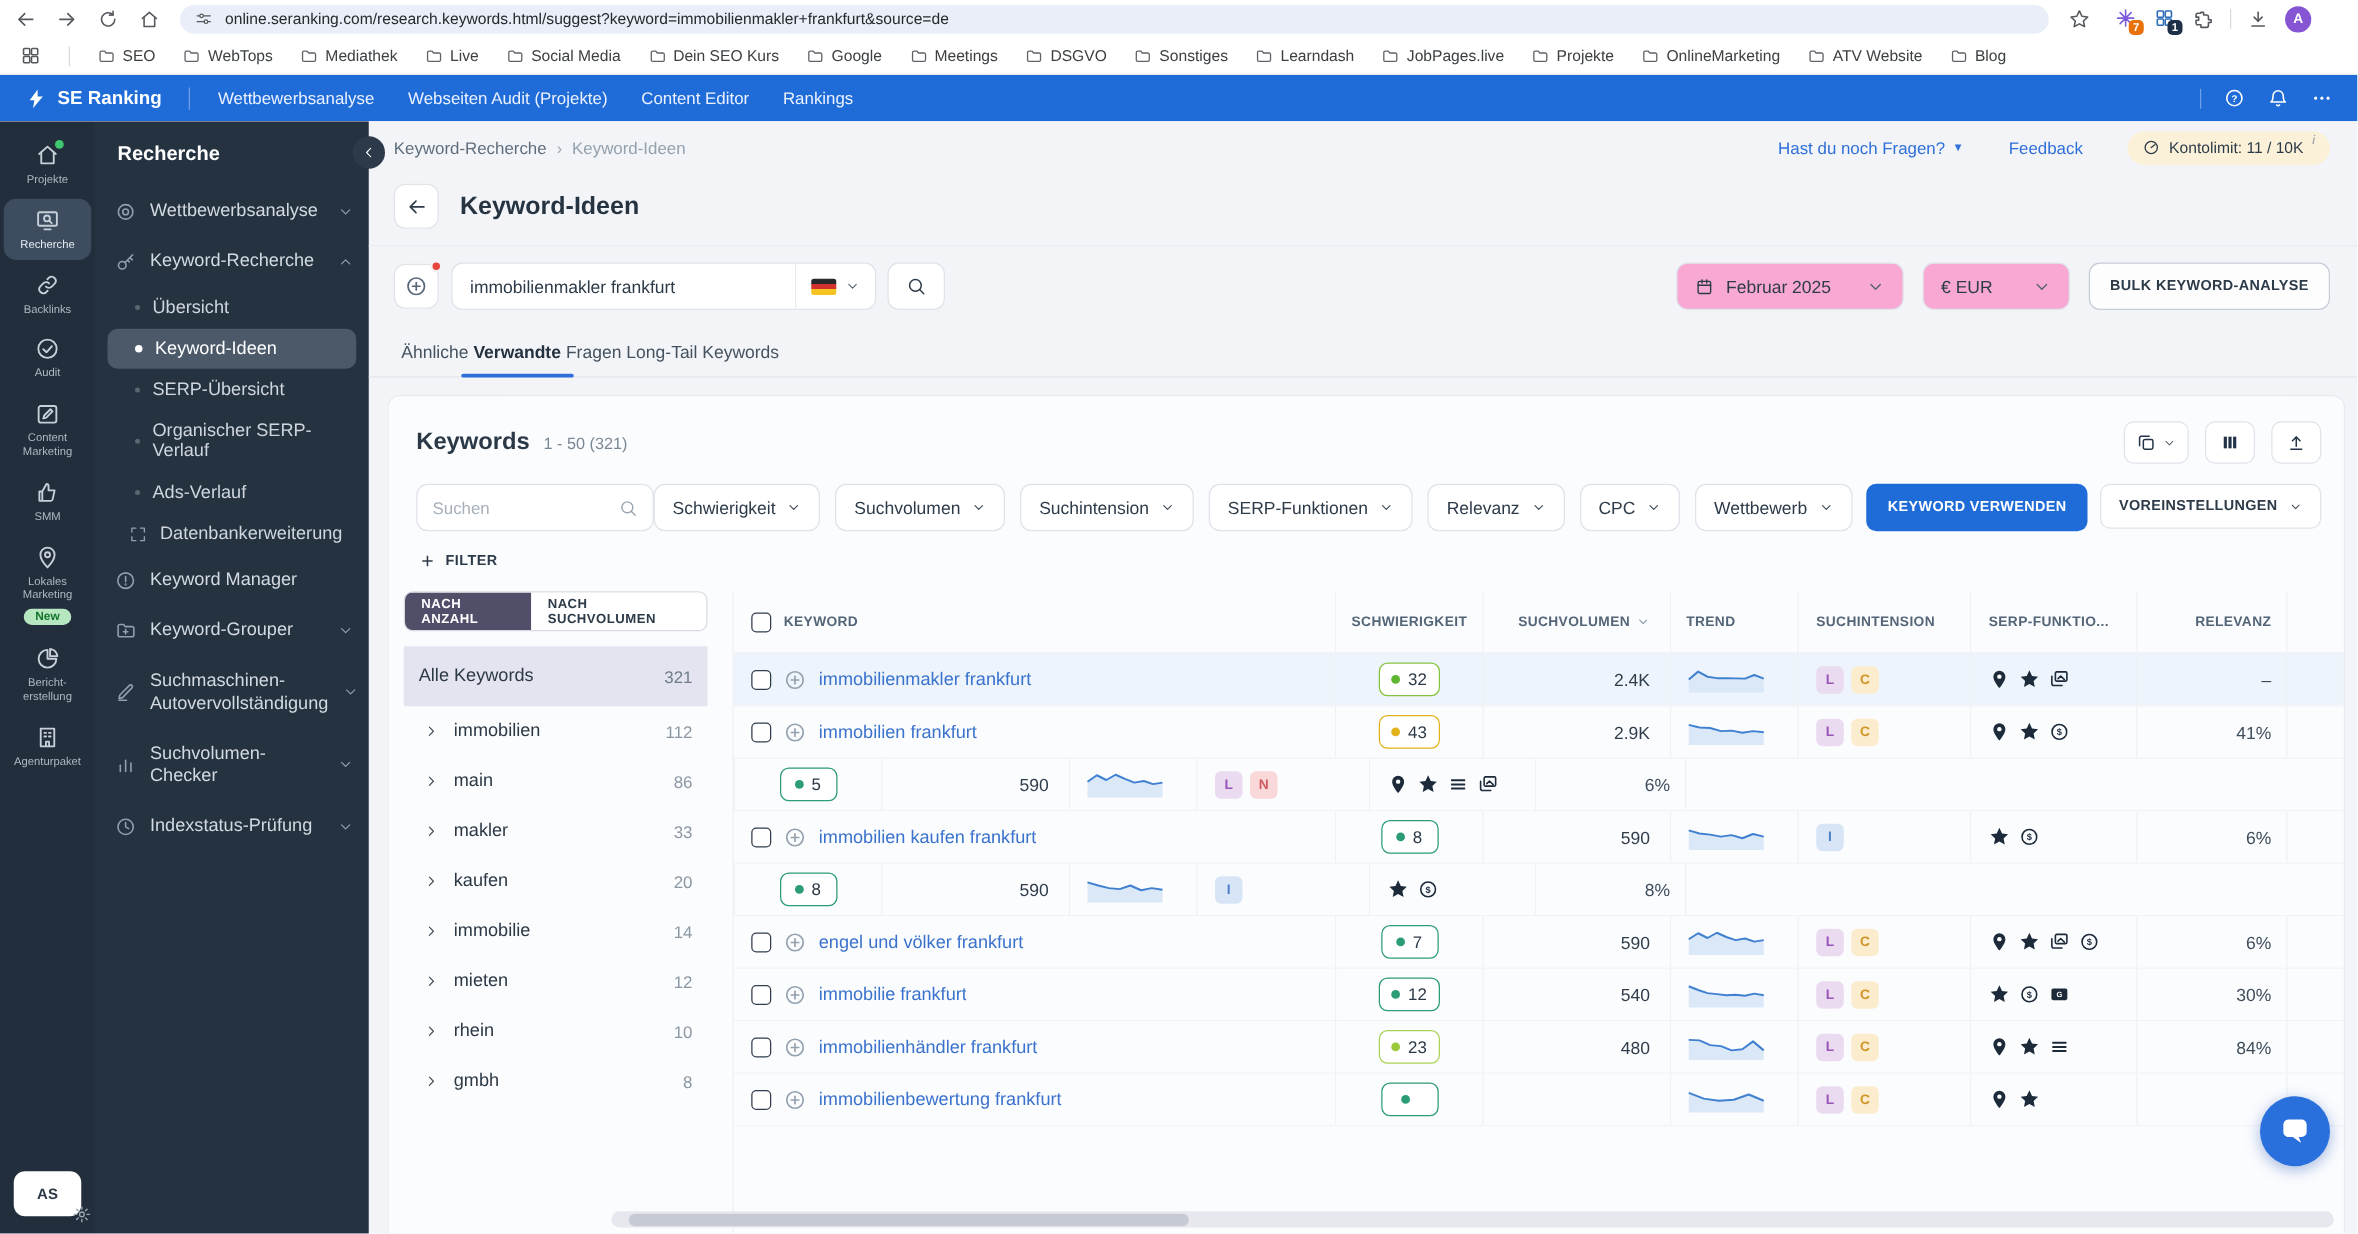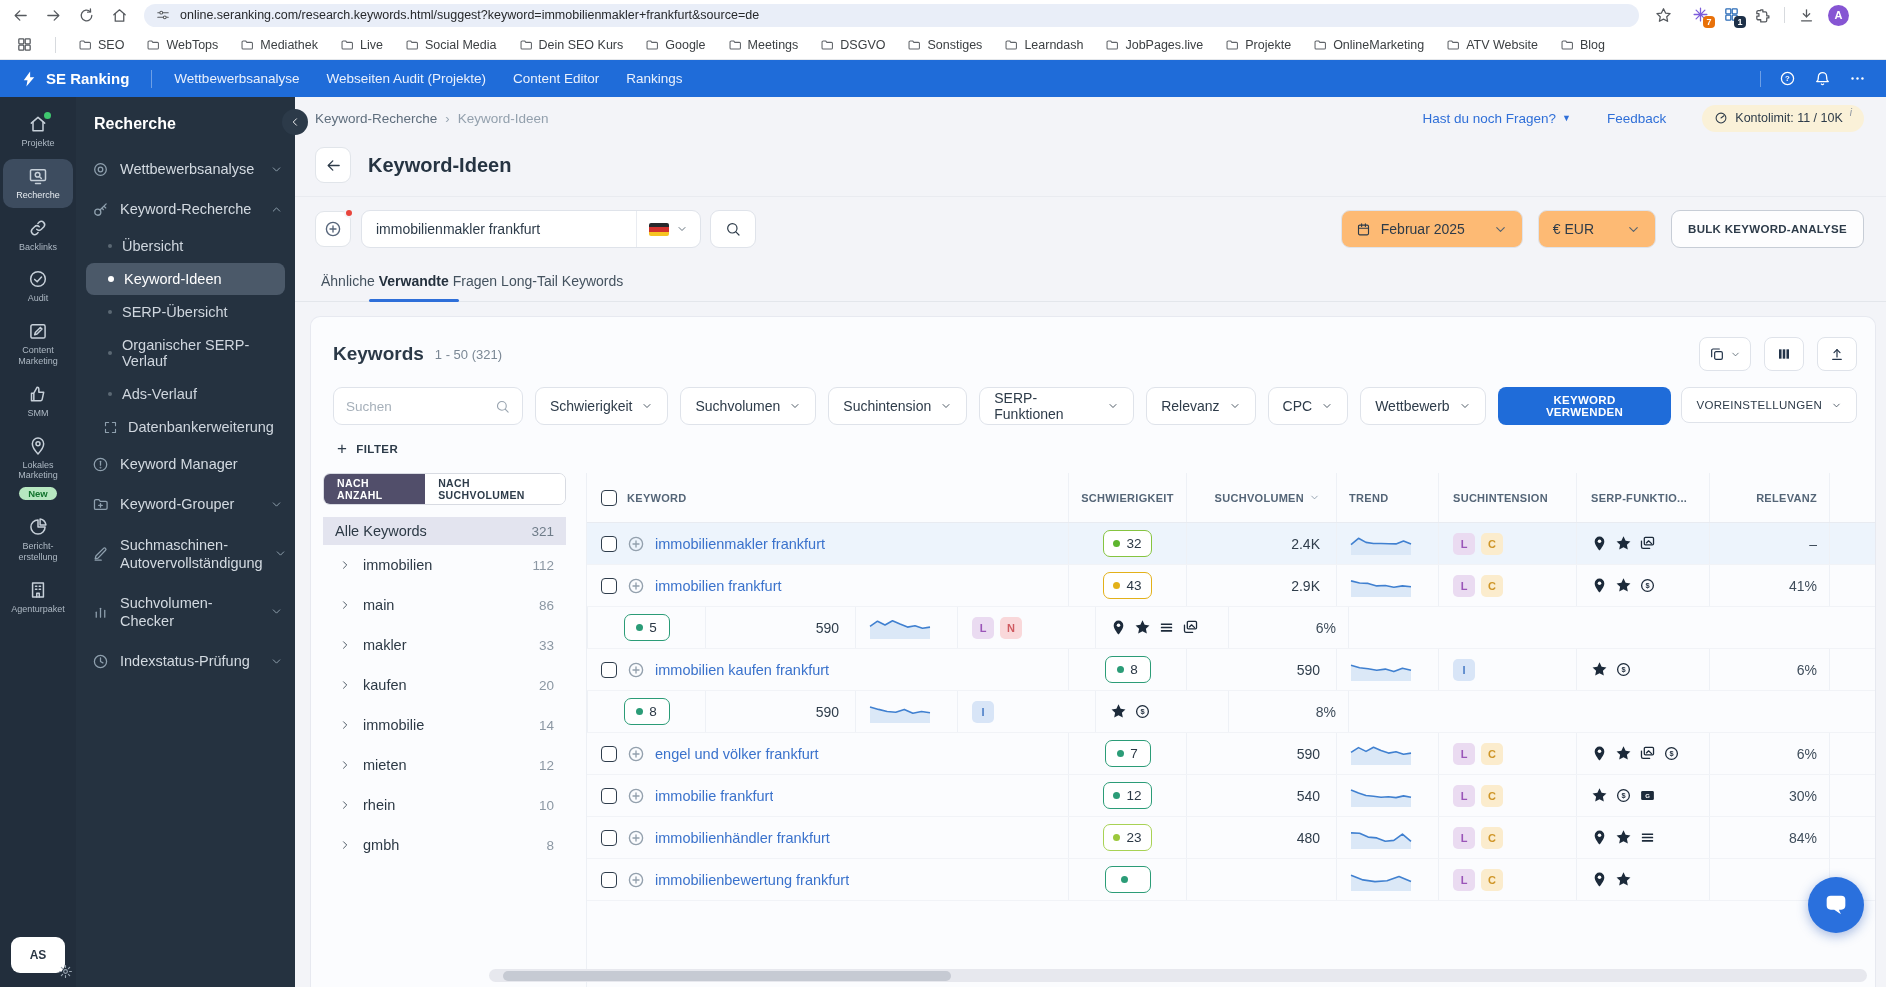--- a/index.html
+++ b/index.html
@@ -79,57 +79,57 @@
 .plusbtn .ic{width:18px;height:18px}
 .reddot{position:absolute;top:-4px;right:-4px;width:10px;height:10px;border-radius:50%;background:#e8453c;border:2px solid #f3f4f8}
 .kwinput{margin-left:10px;display:flex;align-items:center;height:38px;background:#fff;border:1px solid #dfe3ea;border-radius:9px;overflow:hidden;width:340px}
 .kwinput input{border:0;outline:0;flex:1;padding:0 14px;font-size:14px;color:#2d3b49;background:transparent}
 .flagbox{display:flex;align-items:center;gap:7px;padding:0 12px;height:100%;border-left:1px solid #e9ecf1}
 .flag{width:20px;height:13px;border-radius:2px;background:linear-gradient(180deg,#26282b 0 33%,#d2312d 33% 66%,#f6c421 66% 100%)}
 .flagbox .chev{margin-left:0;color:#55636f;width:12px;height:12px}
 .searchbtn{margin-left:9px;width:46px;height:38px;background:#fff;border:1px solid #dfe3ea;border-radius:9px;display:flex;align-items:center;justify-content:center;color:#2d3b49}
 .searchbtn .ic{width:16px;height:16px}
 .srR{margin-left:auto;display:flex;align-items:center;gap:15px}
-.selpill{height:38px;background:#fdba74;border:1px solid #dfe3ea;border-radius:9px;display:flex;align-items:center;gap:10px;padding:0 14px;font-size:14px;color:#2d3b49}
+.selpill{height:38px;background:#f9a8d4;border:1px solid #dfe3ea;border-radius:9px;display:flex;align-items:center;gap:10px;padding:0 14px;font-size:14px;color:#2d3b49}
 .selpill .ic{width:15px;height:15px;color:#2d3b49}
 .selpill .chev{color:#55636f}
 .bulkbtn{height:38px;background:#fdfdfe;border:1px solid #c7cdd6;border-radius:9px;font-size:11.5px;font-weight:bold;letter-spacing:.3px;color:#2d3b49;padding:0 16px;display:flex;align-items:center}
 .tabsrow{display:flex;padding:2px 22px 0 24px;border-bottom:1px solid #e3e6eb}
 .tab{font-size:14px;color:#44525f;padding:8px 2px 12px;position:relative;cursor:default}
 .tab.active{font-weight:bold;color:#25313e}
 .tab.active::after{content:"";position:absolute;left:-8px;right:-8px;bottom:-1px;height:3px;background:#2e6fd9;border-radius:2px}
 
 .card{flex:1;margin:14px 10px 0 15px;background:#fbfcfe;border:1px solid #e7e9f0;border-bottom:0;border-radius:10px 10px 0 0;display:flex;flex-direction:column;overflow:hidden;position:relative}
 .cardhead{display:flex;align-items:center;padding:20px 18px 14px 22px}
 .ch-title{font-size:19px;font-weight:bold;color:#2b3947}
 .ch-range{margin-left:11px;font-size:13px;color:#7a8794}
 .cardbtns{margin-left:auto;display:flex;gap:13px}
 .cbtn{height:34px;min-width:40px;background:#fff;border:1px solid #dfe3ea;border-radius:8px;display:flex;align-items:center;justify-content:center;gap:5px;color:#223349;padding:0 9px}
 .cbtn .ic{width:16px;height:16px}
 .cbtn .chev{margin-left:0;width:11px;height:11px;color:#55636f}
-.filterrow{display:flex;align-items:center;gap:12px;padding:2px 18px 0 22px}
+.filterrow{display:flex;align-items:center;padding:2px 18px 0 22px}
 .fsearch{width:190px;height:38px;border:1px solid #dfe3ea;border-radius:9px;background:#fff;display:flex;align-items:center;gap:8px;padding:0 12px}
 .fsearch input{border:0;outline:0;flex:1;min-width:0;font-size:13.5px;color:#2d3b49;background:transparent}
 .fsearch input::placeholder{color:#a6b0ba}
 .fsearch .ic{width:15px;height:15px;color:#9aa5b0}
 .pill{height:38px;border:1px solid #dfe3ea;border-radius:9px;background:#fff;display:flex;align-items:center;gap:9px;padding:0 14px;font-size:14px;color:#2d3b49}
 .pill .chev{color:#3c4956;width:12px;height:12px}
 .useR{margin-left:auto;display:flex;gap:10px}
 .usebtn{height:38px;background:#1f6cd9;border:0;color:#fff;font-size:11.5px;font-weight:bold;letter-spacing:.3px;border-radius:8px;padding:15px 17px;display:flex;align-items:center}
-.presetbtn{height:36px;background:#fff;border:1px solid #dfe3ea;color:#2d3b49;font-size:11.5px;font-weight:normal;letter-spacing:.3px;border-radius:8px;padding:11px 14px;display:flex;align-items:center;gap:9px}
+.presetbtn{height:36px;background:#fff;border:1px solid #dfe3ea;color:#2d3b49;font-size:11.5px;font-weight:bold;letter-spacing:.3px;border-radius:8px;padding:11px 14px;display:flex;align-items:center;gap:9px}
 .presetbtn .chev{width:11px;height:11px;color:#3c4956}
 .addfilter{display:flex;align-items:center;gap:9px;padding:15px 0 8px 26px;font-size:11.5px;font-weight:bold;letter-spacing:.4px;color:#2d3b49}
 .plus{font-size:17px;font-weight:normal;color:#2d3b49;line-height:1}
 .cardbody{flex:1;display:flex;margin-top:8px;min-height:0}
 .groups{width:243px;margin-left:12px;flex-shrink:0}
 .toggle{display:flex;height:32px;border:1px solid #d8dbe2;border-radius:7px;overflow:hidden;width:fit-content}
 .tgl{padding:0 13px;font-size:10.5px;font-weight:bold;letter-spacing:.4px;display:flex;align-items:center;background:#fff;color:#2d3b49}
 .tgl.active{background:#514e6a;color:#fff}
 .grouplist{margin-top:12px}
-.g-all{height:28px;background:#e3e4ef;display:flex;align-items:center;padding:0 12px;font-size:14.5px;color:#2c3945}
+.g-all{height:48px;background:#e3e4ef;display:flex;align-items:center;padding:0 12px;font-size:14.5px;color:#2c3945}
 .g-cnt{margin-left:auto;font-size:13.5px;color:#6f7c89}
 .g-item{height:40px;display:flex;align-items:center;gap:12px;padding:0 12px 0 16px;font-size:14.5px;color:#2c3945}
 .g-item .chev{margin-left:0;width:12px;height:12px;color:#3c4956}
 .g-item .g-cnt{color:#8b97a3}
 
 .table{flex:1;margin-left:20px;border-left:1px solid #edf0f5;min-width:0}
 .thead{display:flex;height:50px;border-bottom:1px solid #e8ebf1}
 .th,.td{display:flex;align-items:center;height:100%}
 .th{font-size:11px;font-weight:bold;color:#546577;letter-spacing:.3px}
 .bl{border-left:1px solid #eef1f6}

